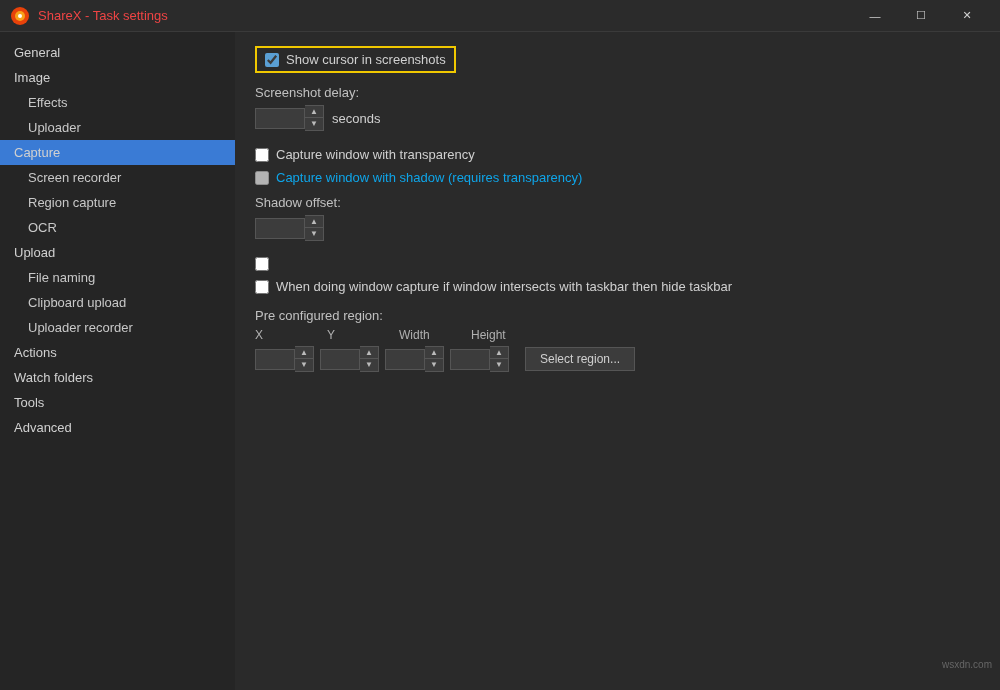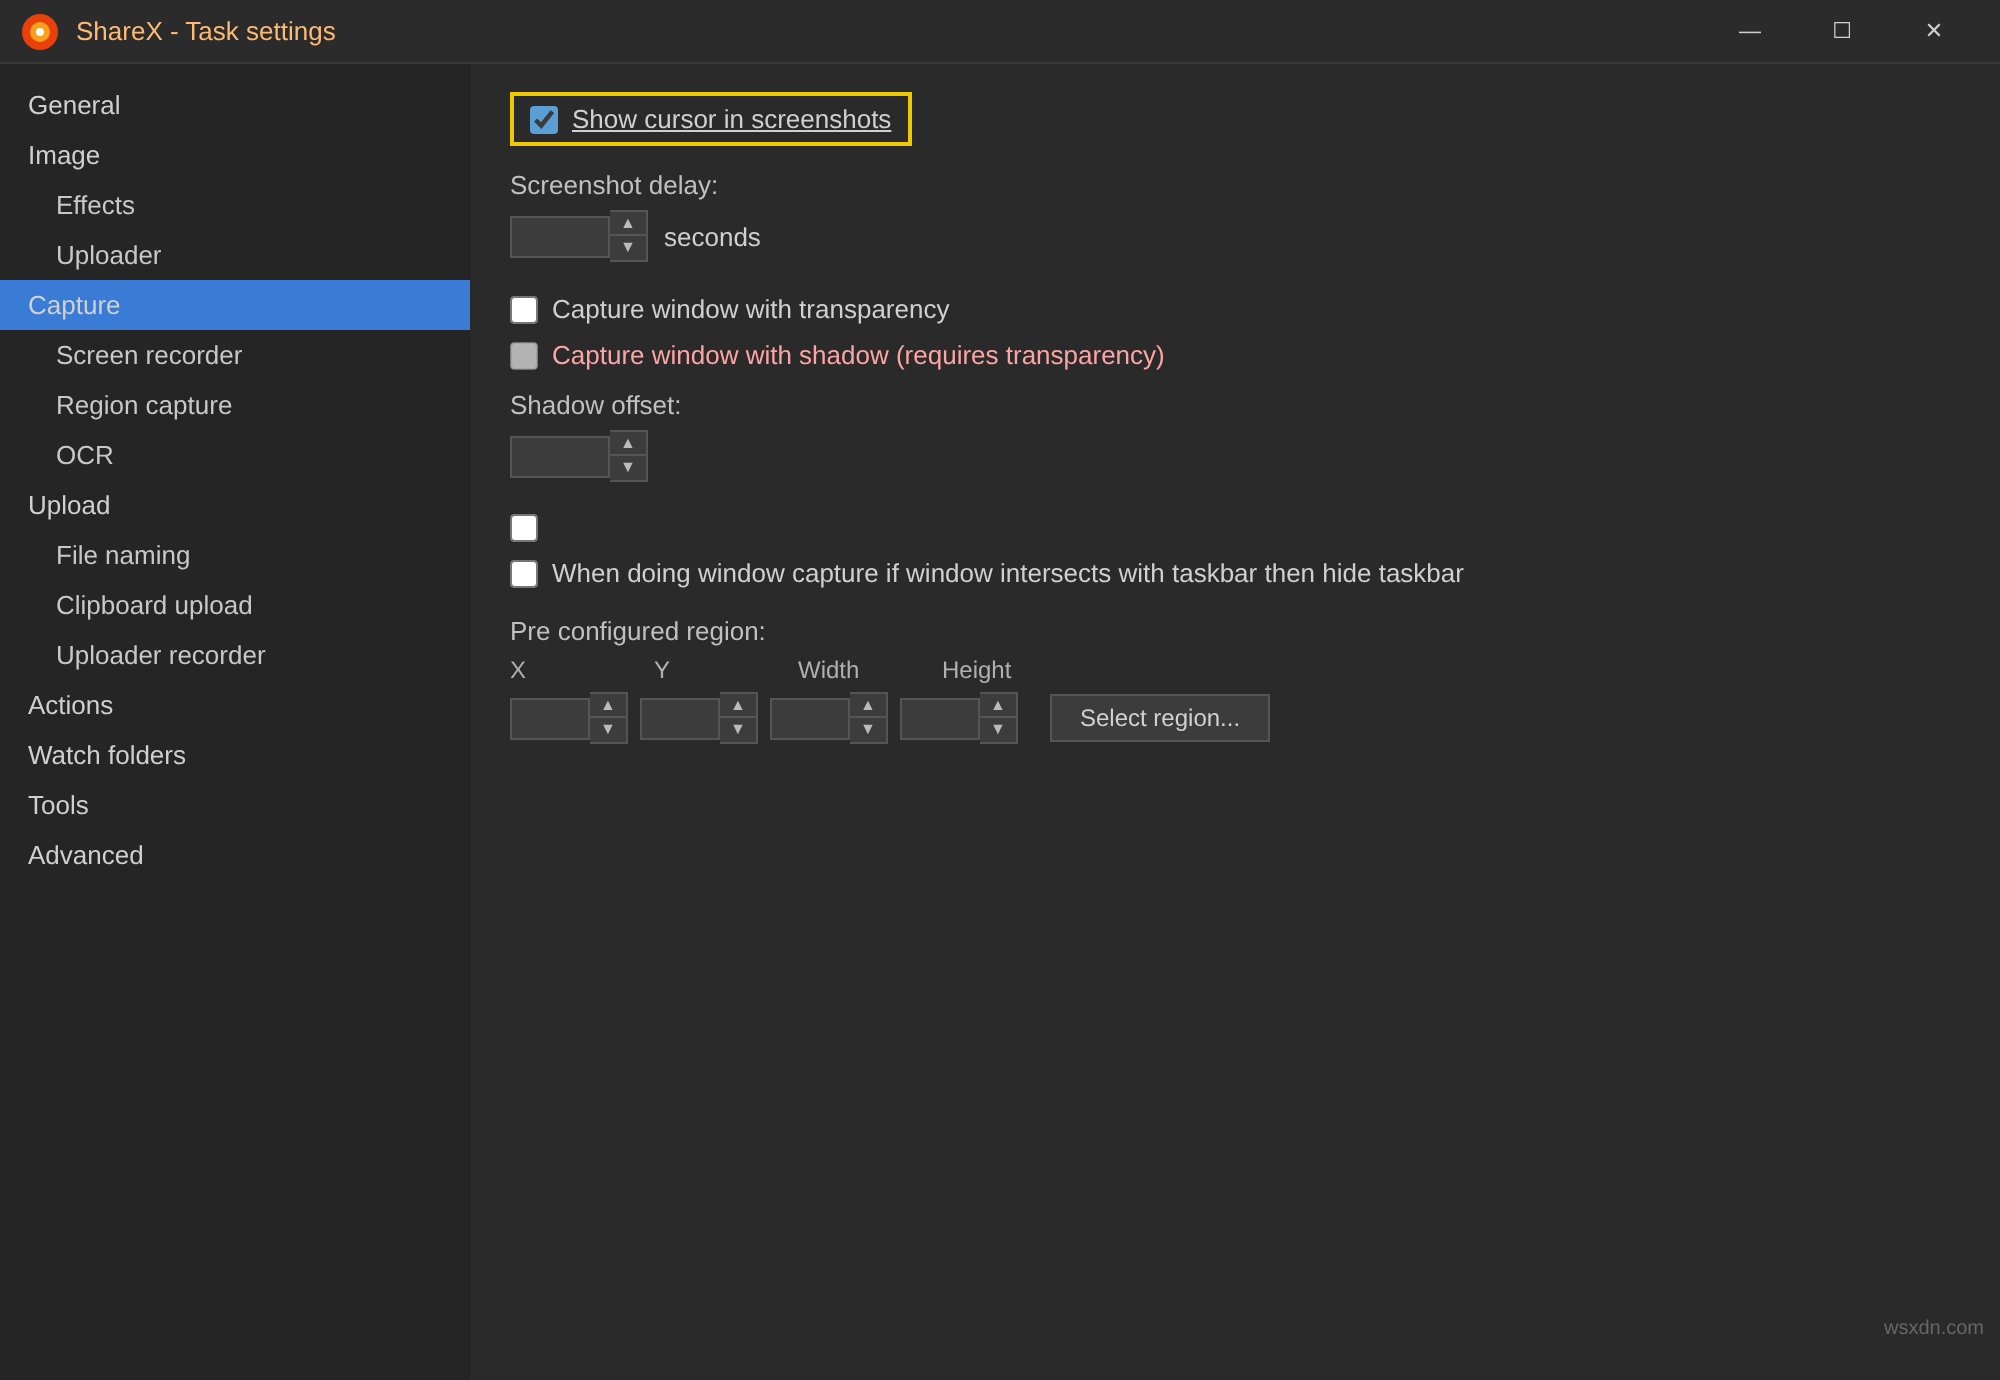--- a/index.html
+++ b/index.html
@@ -24,21 +24,21 @@
     }
     .titlebar-logo {
       width: 20px;
       height: 20px;
       margin-right: 8px;
       flex-shrink: 0;
     }
     .titlebar-title {
       flex: 1;
       font-size: 13px;
-      color: #fdba74;
+      color: #ef4444;
     }
     .titlebar-controls {
       display: flex;
       gap: 0;
     }
     .titlebar-btn {
       width: 46px;
       height: 32px;
       display: flex;
       align-items: center;
@@ -99,21 +99,20 @@
       padding: 4px 8px;
       margin-bottom: 12px;
       background: transparent;
     }
     .checkbox-label {
       display: flex;
       align-items: center;
       gap: 7px;
       cursor: pointer;
       user-select: none;
-      text-decoration: underline;
     }
     .checkbox-label input[type="checkbox"] {
       width: 14px;
       height: 14px;
       cursor: pointer;
       accent-color: #5a9fd4;
     }
 
     .label-text {
       color: #d0d0d0;
@@ -184,21 +183,21 @@
     }
     .checkbox-row input[type="checkbox"] {
       width: 14px;
       height: 14px;
       cursor: pointer;
       accent-color: #5a9fd4;
       flex-shrink: 0;
     }
 
     
-    .dimmed { color: #fca5a5; }
+    .dimmed { color: #0ea5e9; }
 
     
     .region-section { margin-top: 14px; }
     .region-labels {
       display: flex;
       gap: 0;
       margin-bottom: 4px;
     }
     .region-label-item {
       width: 72px;

